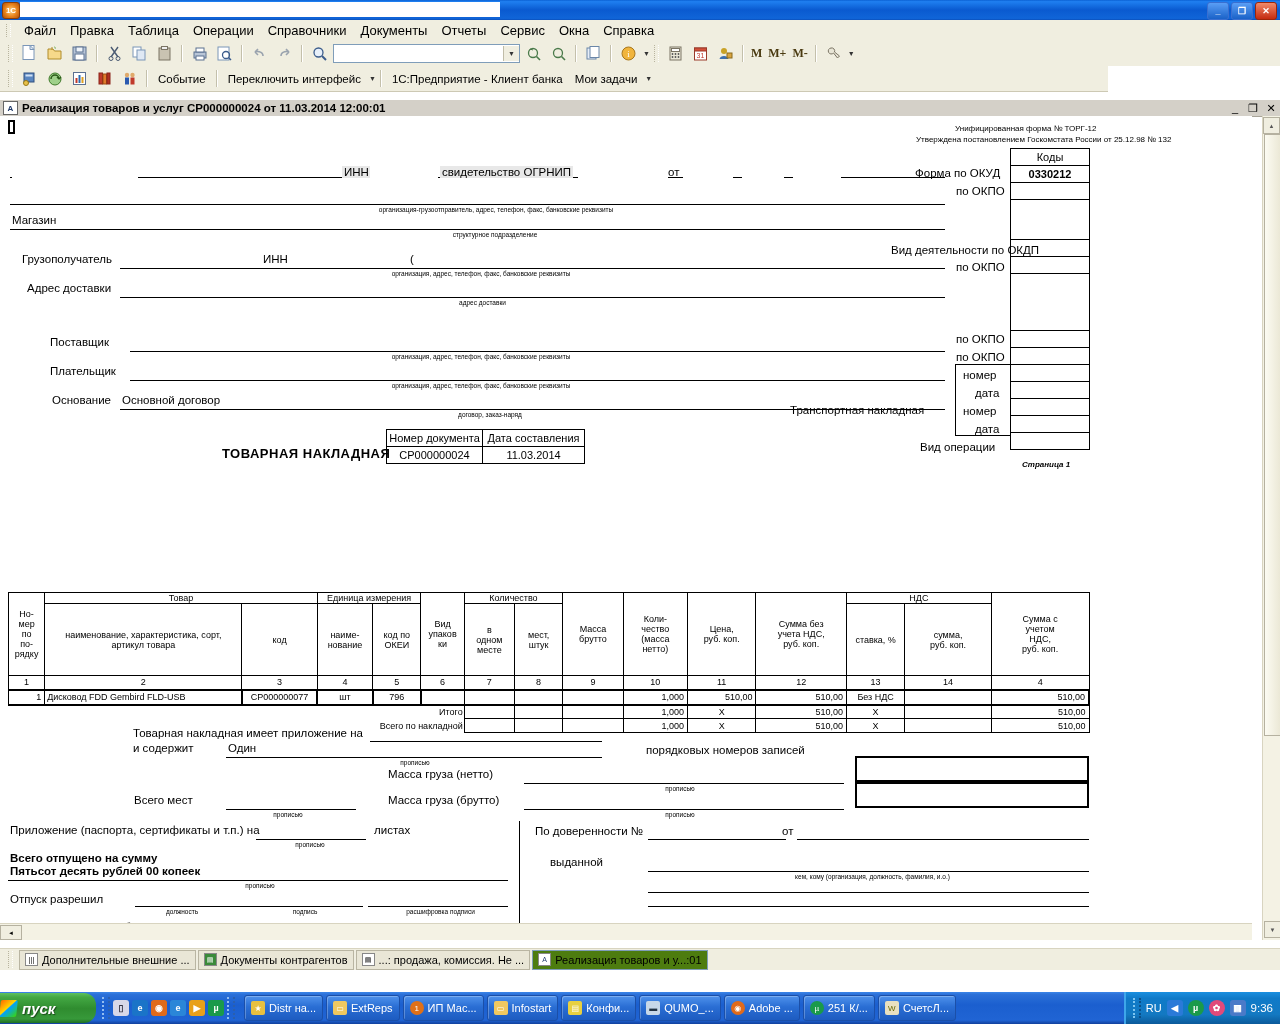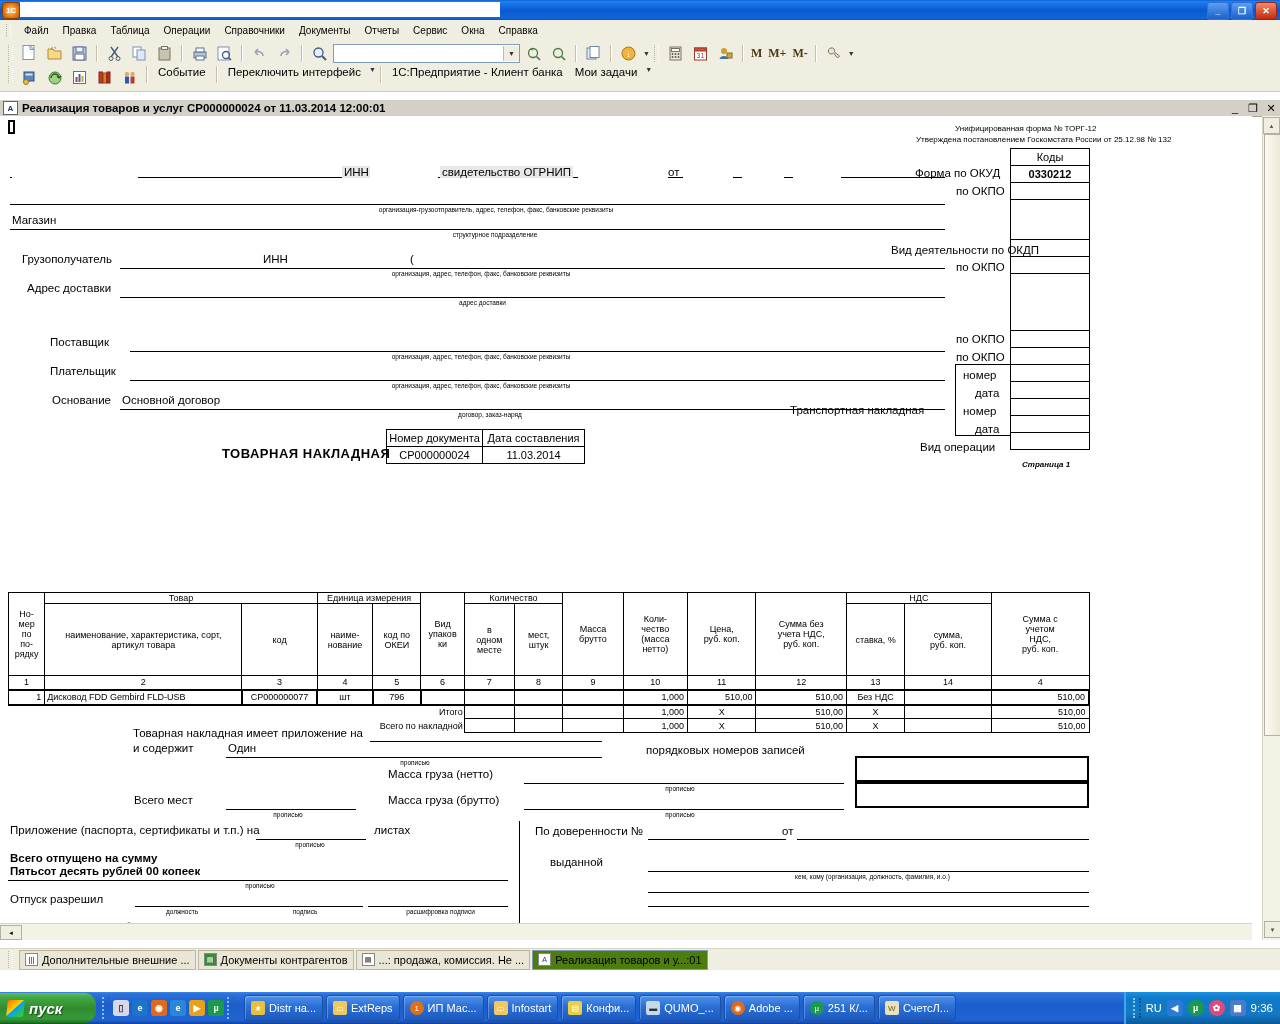--- a/index.html
+++ b/index.html
@@ -28,27 +28,27 @@
   .tb-btns{position:absolute;right:3px;top:2px;display:flex;gap:2px;}
   .tb-btn{width:20px;height:16px;border:1px solid #3a6fd0;border-radius:3px;
     background:linear-gradient(to bottom,#5a9ef5,#1a62c8);
     color:#fff;font-size:9px;display:flex;align-items:center;justify-content:center;font-weight:bold;}
   .tb-btn.close{background:linear-gradient(to bottom,#f08a6a,#c42b10);border-color:#9c2509;}
 
   
   .menubar{position:absolute;left:0;top:20px;width:1280px;height:20px;
     background:#f0eee0;display:flex;align-items:center;padding-left:6px;box-sizing:border-box;}
   .menubar .grip{width:3px;height:13px;border-left:1px dotted #b8b49e;border-right:1px dotted #fff;margin-right:6px;}
-  .menu-item{padding:2px 7px;font-size:10px;color:#000;white-space:nowrap;cursor:default;}
+  .menu-item{padding:2px 7px;font-size:13px;color:#000;white-space:nowrap;cursor:default;}
 
   
   .toolbar1{position:absolute;left:0;top:40px;width:1280px;height:26px;
     background:#f0eee0;display:flex;align-items:center;padding-left:4px;box-sizing:border-box;}
-  .toolbar2{position:absolute;left:0;top:66px;width:1280px;height:26px;
-    background:#f0eee0;display:flex;align-items:flex-start;padding-left:4px;box-sizing:border-box;
+  .toolbar2{position:absolute;left:0;top:66px;width:1108px;height:26px;
+    background:#f0eee0;display:flex;align-items:center;padding-left:4px;box-sizing:border-box;
     border-bottom:1px solid #cdc9b4;}
   .tbtn{width:21px;height:21px;margin:0 1px;display:flex;align-items:center;justify-content:center;
     border:1px solid transparent;border-radius:2px;position:relative;}
   .sep{width:1px;height:17px;background:#c4c0ab;margin:0 4px;border-right:1px solid #fff;}
   .grip2{width:3px;height:17px;border-left:1px dotted #b8b49e;border-right:1px dotted #fff;margin:0 4px;}
   .combo{width:185px;height:17px;background:#fff;border:1px solid #7f9db9;display:flex;align-items:center;
     margin:0 1px;}
   .combo .arrow{margin-left:auto;width:15px;height:15px;background:#f0eee0;border-left:1px solid #c0bca8;
     display:flex;align-items:center;justify-content:center;font-size:7px;color:#333;}
   .tlabel{font-size:11.5px;padding:0 6px;white-space:nowrap;color:#000;}
@@ -119,21 +119,21 @@
   .st-box{width:34px;height:17px;border:1px solid #b9b5a2;background:#f0eee0;font-size:10px;
     display:flex;align-items:center;justify-content:center;color:#444;}
 
   
   .taskbar{position:absolute;left:0;top:992px;width:1280px;height:32px;
     background:linear-gradient(to bottom,#3b85e8 0%,#2b70d8 8%,#1b5fcf 40%,#2064d4 88%,#113f9c 100%);
     display:flex;align-items:center;}
   .startbtn{width:96px;height:30px;margin:1px 0 1px 0;
     background:linear-gradient(to bottom,#5ec15e 0%,#43a843 14%,#2f8c2f 52%,#37993a 86%,#1e6f22 100%);
     border-top-right-radius:12px;border-bottom-right-radius:12px;
-    display:flex;align-items:center;gap:5px;padding-left:7px;box-sizing:border-box;}
+    display:flex;align-items:center;gap:5px;box-sizing:border-box;}
   .startbtn .flag{width:17px;height:17px;
     background:linear-gradient(135deg,#ff6a00 0%,#ffd400 45%,#00a0ff 50%,#3cd900 100%);
     border-radius:2px;transform:skewX(-6deg);}
   .startbtn .txt{color:#fff;font-size:15px;font-style:italic;font-weight:bold;
     text-shadow:1px 1px 1px rgba(0,0,0,.5);font-family:"Liberation Sans",sans-serif;}
   .qlaunch{display:flex;align-items:center;gap:3px;padding:0 6px;height:30px;}
   .qdots{width:4px;height:22px;border-left:2px dotted #93bdf0;border-right:2px dotted #2a5fae;}
   .qi{width:16px;height:16px;border-radius:3px;display:flex;align-items:center;justify-content:center;
     font-size:9px;color:#fff;font-weight:bold;}
   .tasks{display:flex;align-items:center;gap:3px;margin-left:3px;flex:1;}

